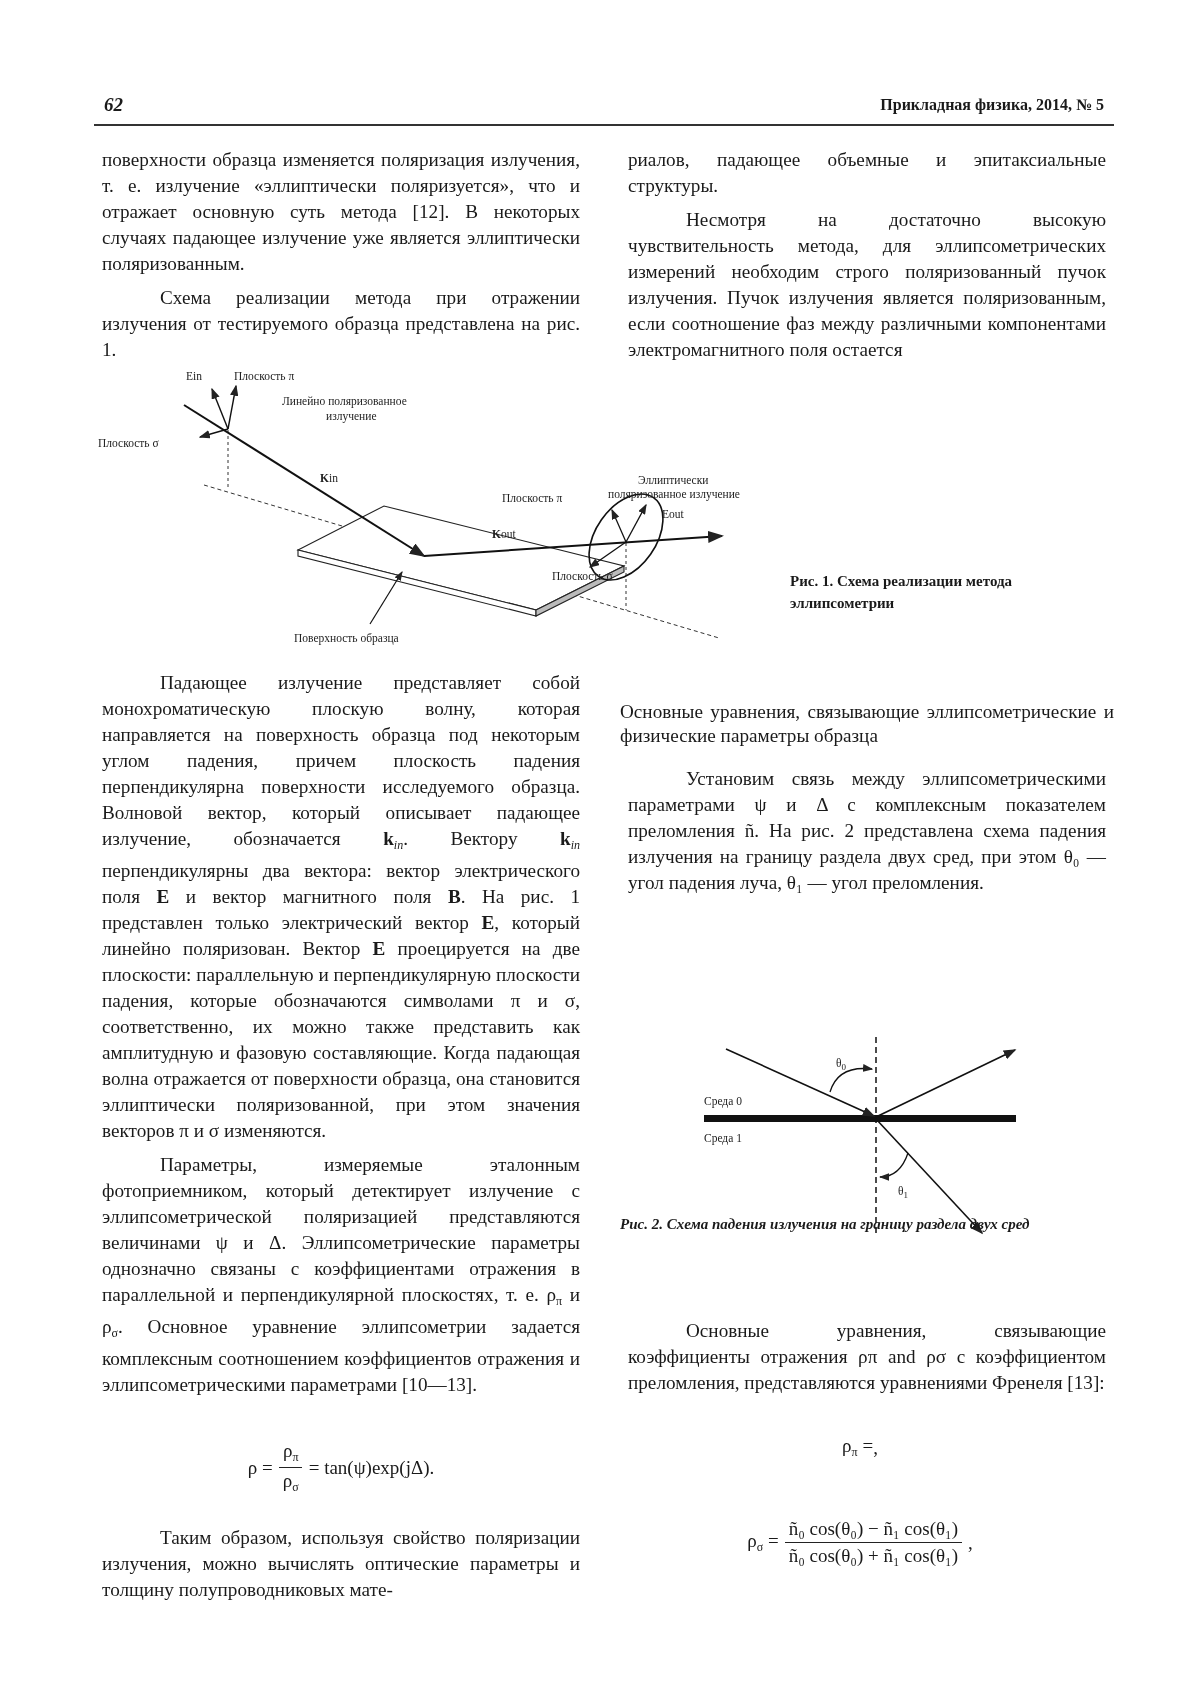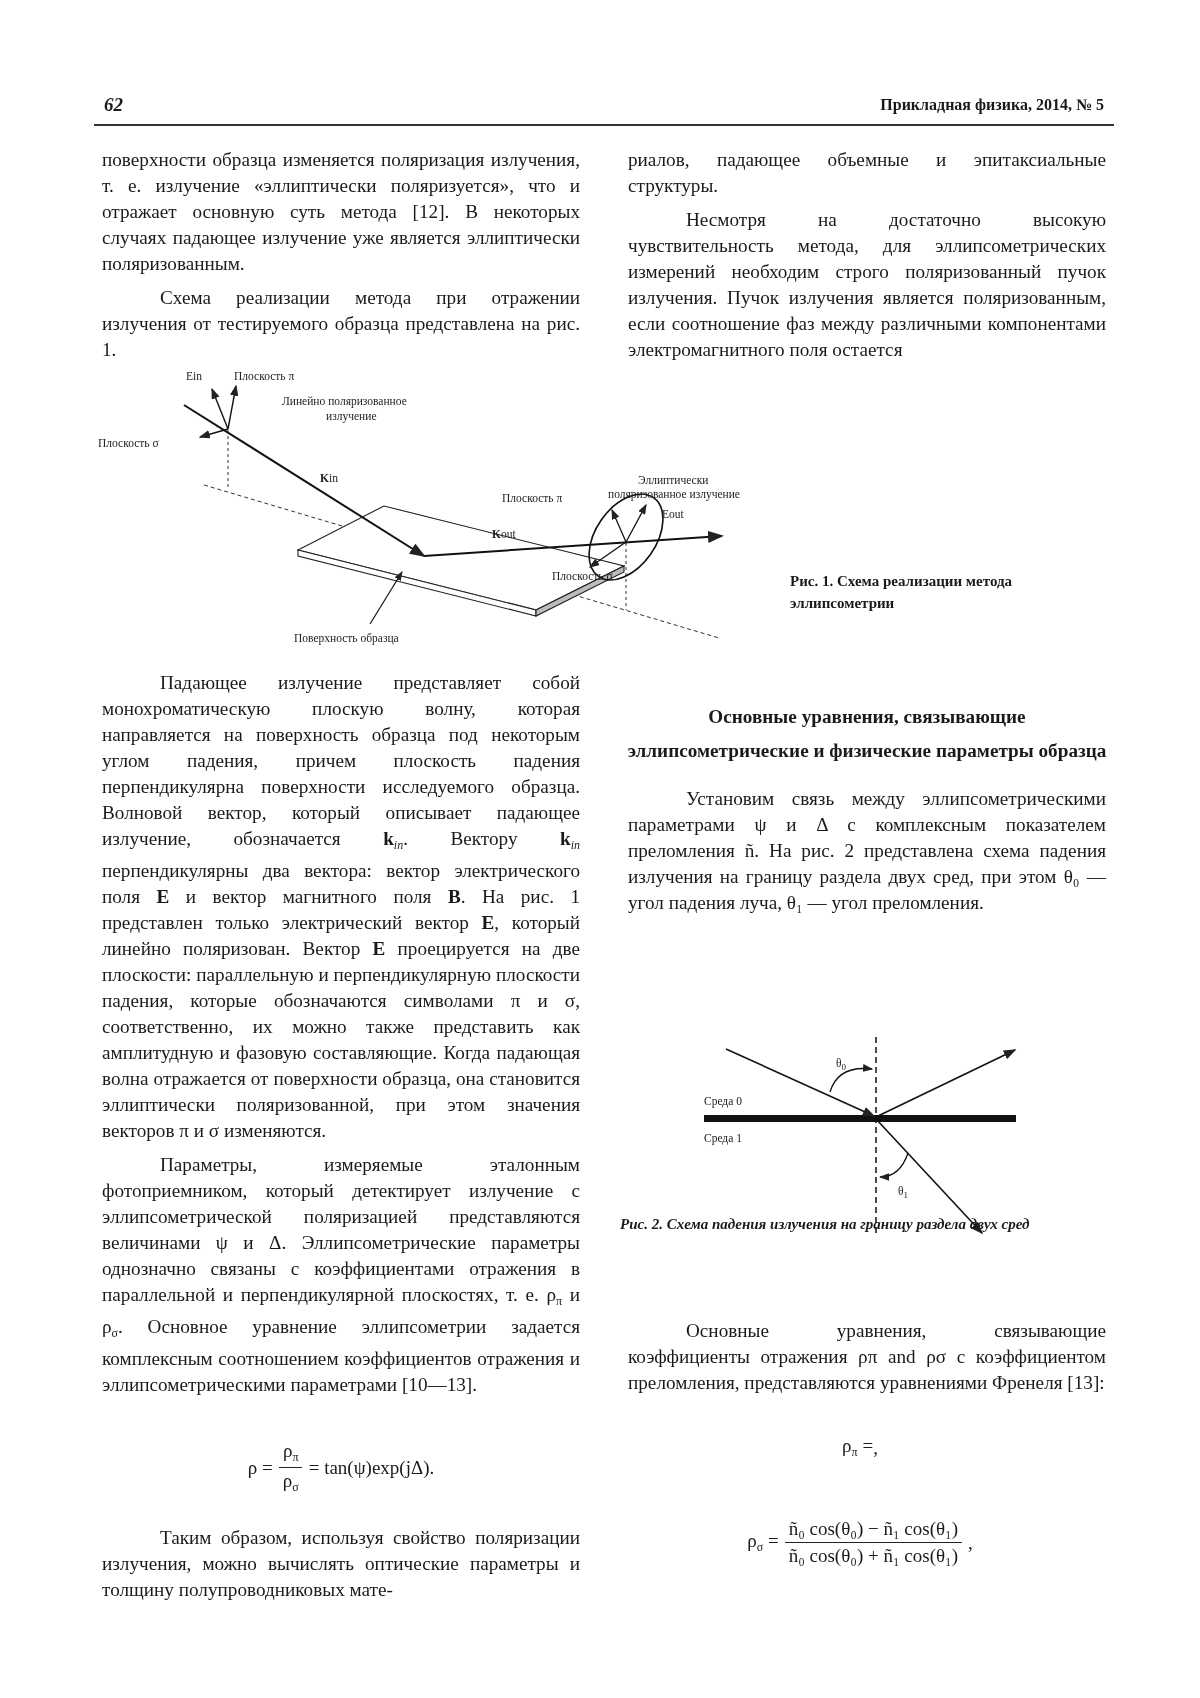--- a/index.html
+++ b/index.html
@@ -9,21 +9,21 @@
   .page-num { position: absolute; left: 10px; top: 4px; font-size: 19px; font-weight: bold; font-style: italic; }
   .journal { position: absolute; right: 10px; top: 6px; font-size: 16px; font-weight: bold; }
   .rule { position: absolute; left: 94px; top: 124px; width: 1020px; height: 2px; background: #333; }
   .col { position: absolute; font-size: 19.2px; line-height: 26px; text-align: justify; }
   .col p { margin: 8px; }
   .indent { text-indent: 58px; }
   .left-top { left: 94px; top: 139px; width: 494px; }
   .right-top { left: 620px; top: 139px; width: 494px; }
   .left-bot { left: 94px; top: 662px; width: 494px; }
   .right-bot { left: 620px; top: 670px; width: 494px; }
-  .heading { text-align: center; font-weight: bold; margin: 30px 0 18px 0 !important; line-height: 34px; }
+  .heading { font-weight: normal; margin: 30px 0 18px 0 !important; line-height: 24px; }
   .fig1 { position: absolute; left: 94px; top: 360px; width: 720px; height: 290px; }
   .fig1-caption { position: absolute; left: 790px; top: 558px; width: 330px; font-size: 15px; font-weight: bold; line-height: 22px; margin-top: 12px; }
   .fig2 { position: absolute; left: 700px; top: 1035px; width: 340px; height: 200px; }
   .fig2-caption { position: absolute; left: 620px; top: 1213px; width: 494px; font-size: 15px; font-weight: bold; font-style: italic; line-height: 22px; text-align: justify; }
   .fig-label { font-family: "Liberation Serif", serif; font-size: 11.5px; fill: #222; }
   .eq { display: flex; align-items: center; justify-content: center; font-size: 19px; }
   .frac { display: inline-flex; flex-direction: column; align-items: center; margin: 0 6px; justify-content: space-between; }
   .frac .num { border-bottom: 1.3px solid #222; padding: 0 4px 2px 4px; }
   .frac .den { padding: 2px 4px 0 4px; }
   .sub { font-size: 12px; vertical-align: -4px; }

